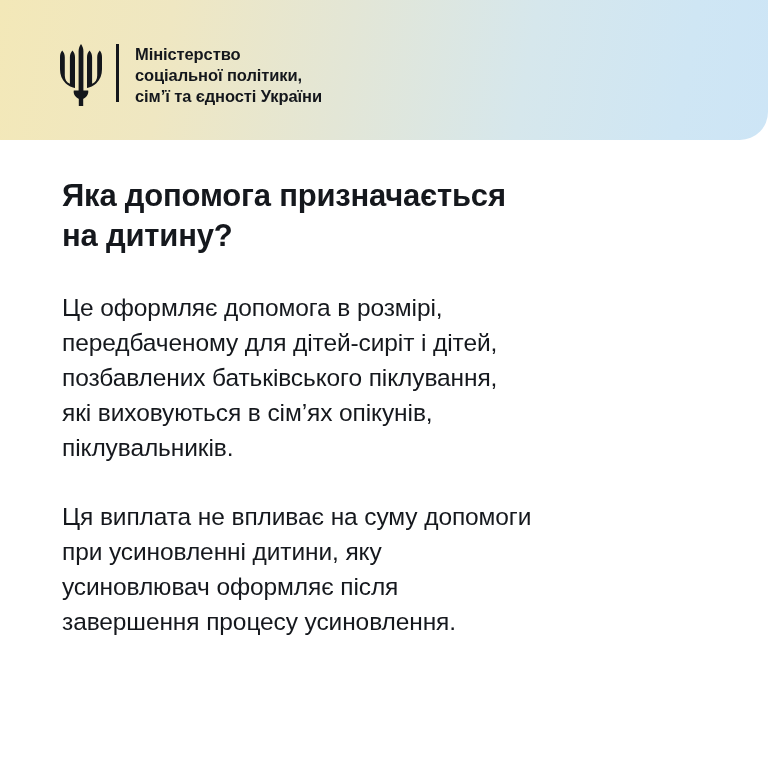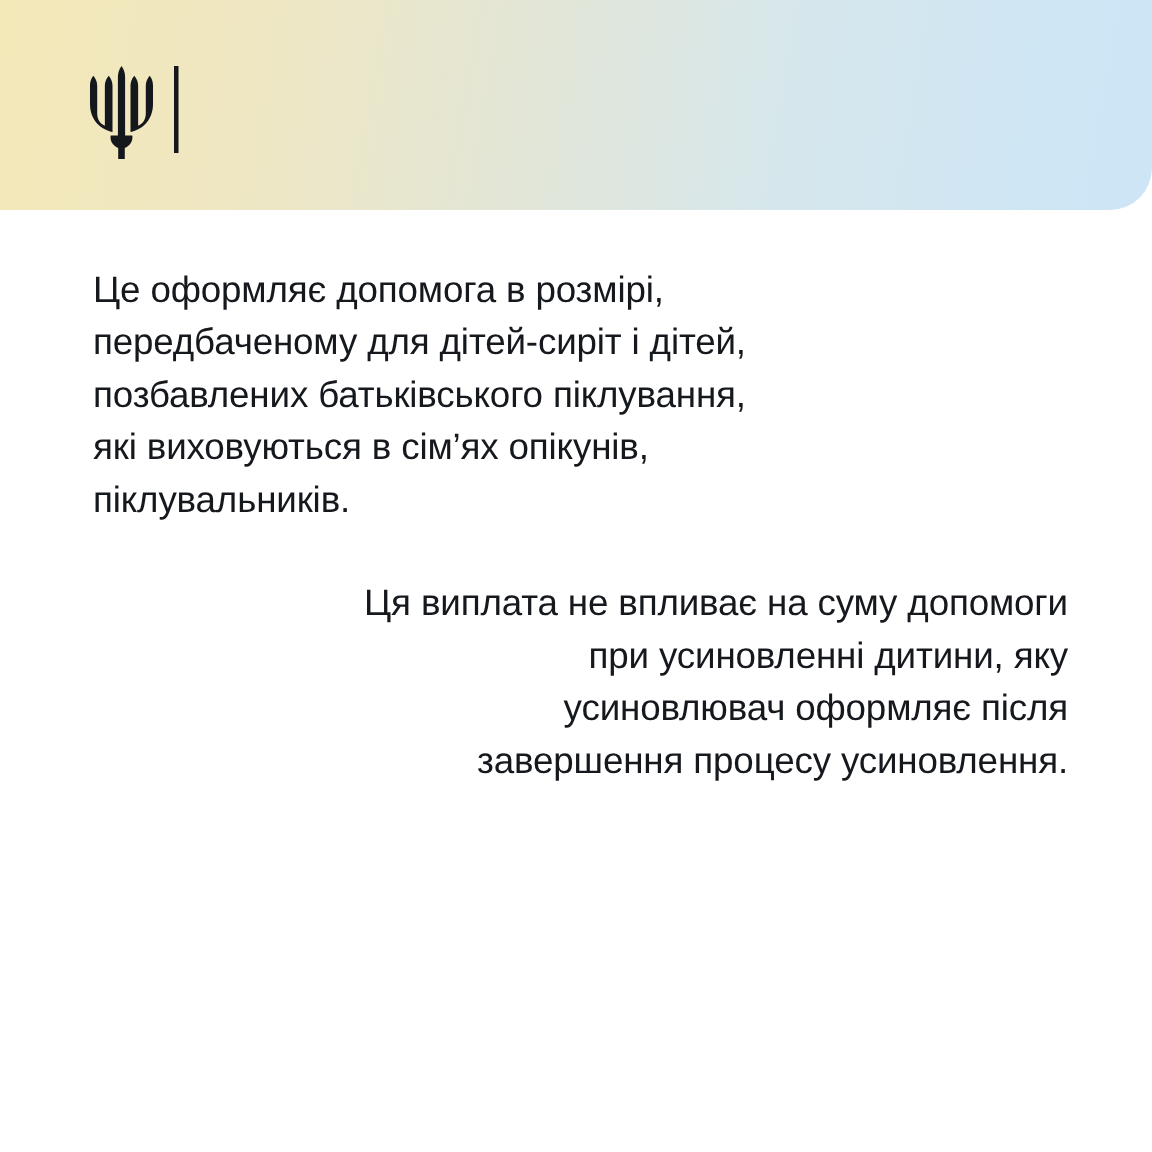--- a/index.html
+++ b/index.html
@@ -82,21 +82,20 @@
     font-family: "Liberation Sans", sans-serif;
     font-size: 24.5px;
     line-height: 35px;
     color: #15181d;
     margin: 0 0 34px 0;
     letter-spacing: -0.1px;
     white-space: pre-line;
   }
   .para:last-child {
     margin-bottom: 0;
-    text-align: right;
   }
   
   .bottom-strip {
     position: absolute;
     left: 0;
     bottom: 0;
     width: 768px;
     height: 14px;
     background: #ffffff;
   }
@@ -113,25 +112,32 @@
         <g fill="#14171c">
           <path d="M21 0 C22.6 2.2 23.4 4.6 23.4 7.4 L23.4 48 L18.6 48 L18.6 7.4 C18.6 4.6 19.4 2.2 21 0 Z"></path>
           <path d="M2.2 6.5 C3.9 8.4 4.8 10.6 4.8 13.2 L4.8 31.5 C4.8 35.6 6.6 38.4 9.9 39.8 L9.9 13.2 C9.9 10.6 10.8 8.4 12.5 6.5 C14.1 8.4 15.0 10.6 15.0 13.2 L15.0 44.0 C15.0 44.0 9.4 43.0 5.6 39.2 C1.9 35.5 0 30.9 0 25.3 L0 13.2 C0 10.6 0.6 8.4 2.2 6.5 Z"></path>
           <path d="M39.8 6.5 C38.1 8.4 37.2 10.6 37.2 13.2 L37.2 31.5 C37.2 35.6 35.4 38.4 32.1 39.8 L32.1 13.2 C32.1 10.6 31.2 8.4 29.5 6.5 C27.9 8.4 27.0 10.6 27.0 13.2 L27.0 44.0 C27.0 44.0 32.6 43.0 36.4 39.2 C40.1 35.5 42 30.9 42 25.3 L42 13.2 C42 10.6 41.4 8.4 39.8 6.5 Z"></path>
           <path d="M13.8 46.4 L28.2 46.4 C28.2 46.4 28.9 49.6 26.6 52.2 C24.9 54.1 23.2 54.7 23.2 54.7 L23.2 62 L18.8 62 L18.8 54.7 C18.8 54.7 17.1 54.1 15.4 52.2 C13.1 49.6 13.8 46.4 13.8 46.4 Z"></path>
         </g>
       </svg>
 
       <div class="divider-bar"></div>
 
+      <div class="ministry-lines">
+        <div>Міністерство</div>
+        <div>соціальної політики,</div>
+        <div>сім’ї та єдності України</div>
+      </div>
 
     </div>
   </div>
 
   <div class="content">
+    <h1 class="title">Яка допомога призначається
+на дитину?</h1>
     <p class="para">Це оформляє допомога в розмірі,
 передбаченому для дітей-сиріт і дітей,
 позбавлених батьківського піклування,
 які виховуються в сім’ях опікунів,
 піклувальників.</p>
     <p class="para">Ця виплата не впливає на суму допомоги
 при усиновленні дитини, яку
 усиновлювач оформляє після
 завершення процесу усиновлення.</p>
   </div>

